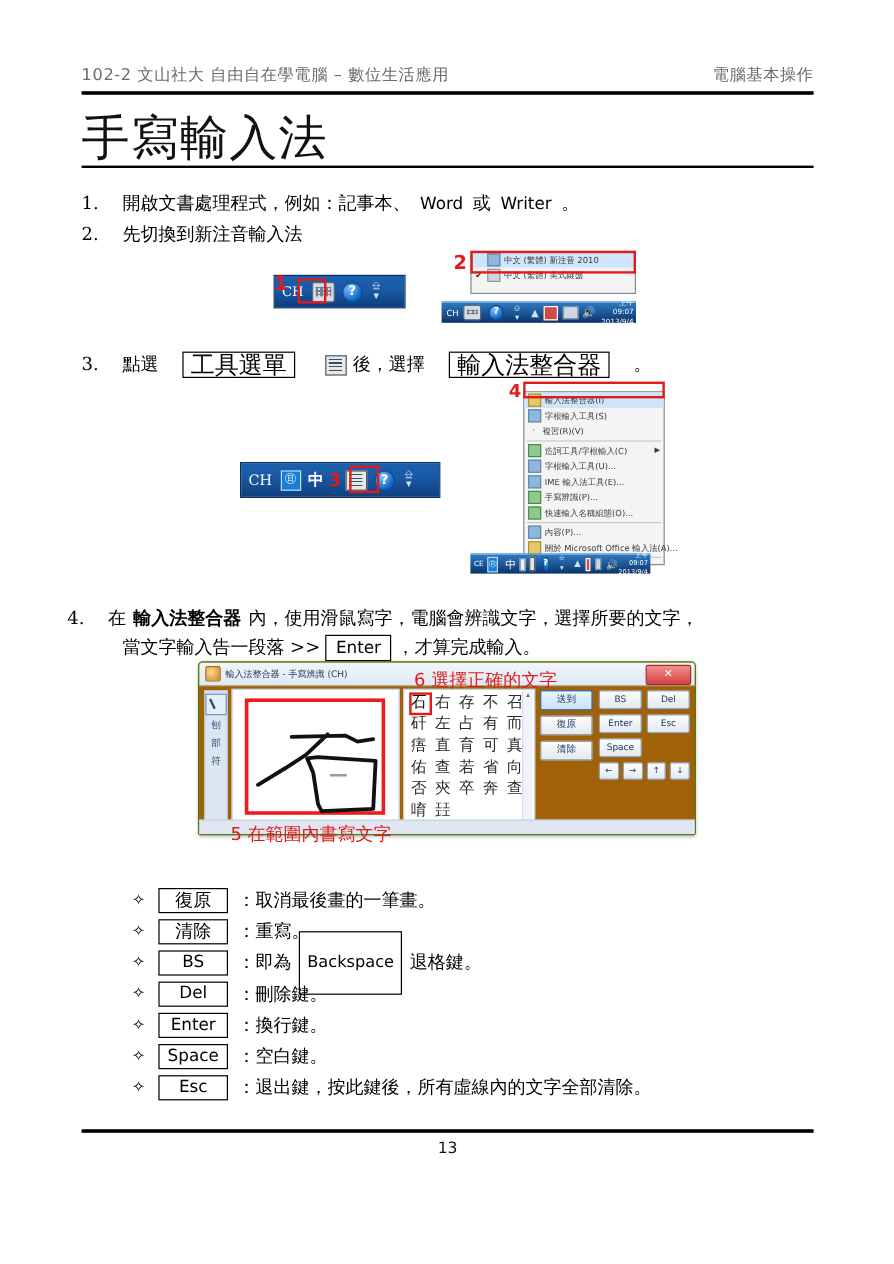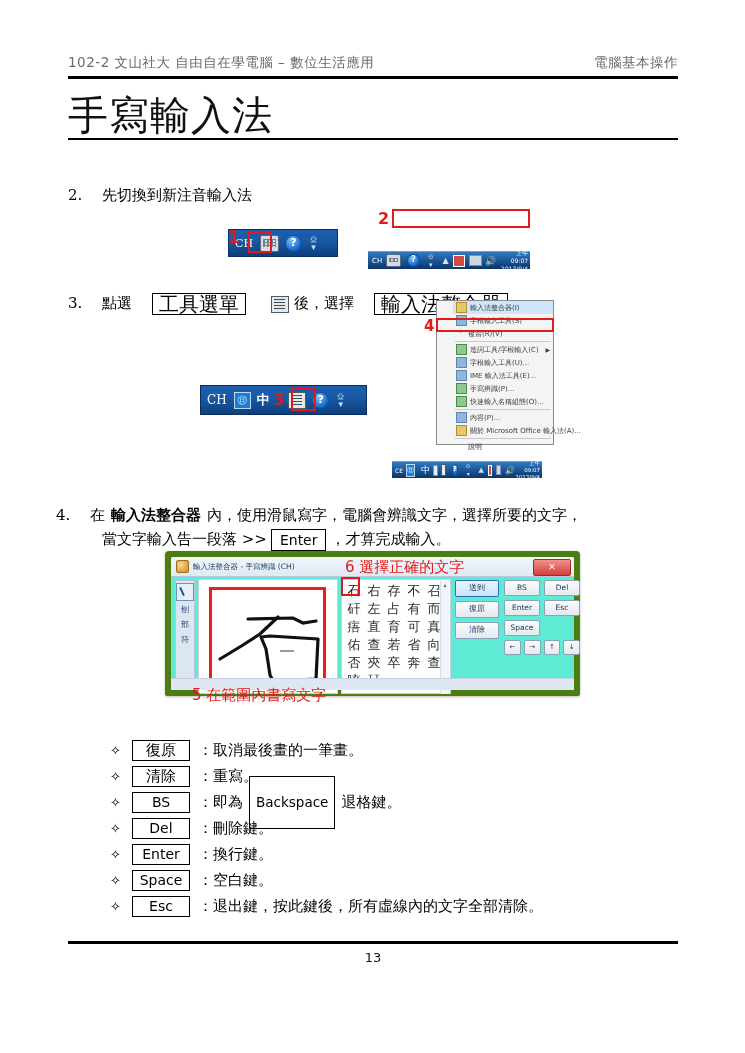--- a/index.html
+++ b/index.html
@@ -213,22 +213,22 @@
     display: flex; align-items: center;
     box-sizing: border-box;
     color: #fff; font-size: 7px;
   }
 
   
   .hw-win {
     position: absolute;
     left: 165px; top: 551px;
     width: 415px; height: 145px;
-    background: #5eead4;
-    border: 6px solid #4d7c0f;
+    background: #a16207;
+    border: 1px solid #4d7c0f;
     border-radius: 4px 4px 2px 2px;
     box-sizing: border-box;
     box-shadow: 0 1px 3px rgba(0,0,0,.25);
   }
   .hw-title {
     height: 19px;
     background: linear-gradient(to bottom, #f2f6fb, #dfe9f4);
     border-bottom: 1px solid #b6c9de;
     border-radius: 3px 3px 0 0;
     display: flex; align-items: center;
@@ -456,34 +456,49 @@
 
   <div class="header">
     <span>102-2  文山社大  自由自在學電腦  –  數位生活應用</span>
     <span class="header-right">電腦基本操作</span>
   </div>
   <div class="header-rule"></div>
 
   <div class="title">手寫輸入法</div>
   <div class="title-rule"></div>
 
+  <div class="step" style="left:68px; top:157px;">
+    <span class="num">1.</span><span>開啟文書處理程式，例如：記事本、</span><span class="latin" style="margin:0 8px;">Word</span><span>或</span><span class="latin" style="margin:0 8px;">Writer</span><span>。</span>
+  </div>
 
   <div class="step" style="left:68px; top:183px;">
     <span class="num">2.</span><span>先切換到新注音輸入法</span>
   </div>
 
   <div class="ime-bar" style="left:228px; top:229px; width:110px; height:28px;">
     <span class="ch">CH</span>
     <span class="ime-ico ico-kb"></span>
     <span class="ico-help">?</span>
     <span class="ime-min">⎒<br>▾</span>
   </div>
   <div class="redbox" style="left:248px; top:232px; width:24px; height:21px;"></div>
   <div class="marker" style="left:228px; top:227px; font-size:17px;">1</div>
 
+  <div class="winmenu" style="left:392px; top:209px; width:138px; height:36px;">
+    <div class="mi sel">
+      <span class="check"></span>
+      <span class="mico"></span>
+      <span>中文 (繁體)  新注音 2010</span>
+    </div>
+    <div class="mi">
+      <span class="check">✔</span>
+      <span class="mico" style="background:#cdd6de;border-color:#8e9aa6;"></span>
+      <span>中文 (繁體)  美式鍵盤</span>
+    </div>
+  </div>
   <div class="redbox" style="left:392px; top:209px; width:138px; height:19px;"></div>
   <div class="marker" style="left:378px; top:209px; font-size:16px;">2</div>
 
   <div class="taskbar" style="left:368px; top:251px; width:162px; height:18px;">
     <span style="margin-left:4px;font-size:7px;">CH</span>
     <span class="ime-ico ico-kb" style="width:13px;height:11px;margin-left:4px;"></span>
     <span class="ico-help" style="width:11px;height:11px;line-height:10px;font-size:8px;">?</span>
     <span class="ime-min" style="font-size:7px;">⎒<br>▾</span>
     <span style="margin-left:4px;font-size:8px;color:#cfe2f5;">▲</span>
     <span style="margin-left:4px;width:10px;height:10px;background:#d04a46;display:inline-block;border:1px solid #fff;"></span>
@@ -503,21 +518,21 @@
     <span class="ch" style="font-size:12px;">CH</span>
     <span class="ico-blue">㊐</span>
     <span class="ico-zhong">中</span>
     <span class="marker" style="position:relative;font-size:15px;margin:0 1px;">3</span>
     <span class="ico-tool"></span>
     <span class="ico-help">?</span>
     <span class="ime-min">⎒<br>▾</span>
   </div>
   <div class="redbox" style="left:291px; top:388px; width:25px; height:23px;"></div>
 
-  <div class="winmenu" style="left:436px; top:300px; width:118px; height:145px;padding-left:16px;">
+  <div class="winmenu" style="left:436px; top:326px; width:118px; height:145px;">
     <div class="mi sel">
       <span class="mico y"></span>
       <span>輸入法整合器(I)</span>
     </div>
     <div class="mi">
       <span class="mico"></span>
       <span>字根輸入工具(S)</span>
     </div>
     <div class="mi">
       <span class="mico" style="background:none;border:none;text-align:center;">·</span>

